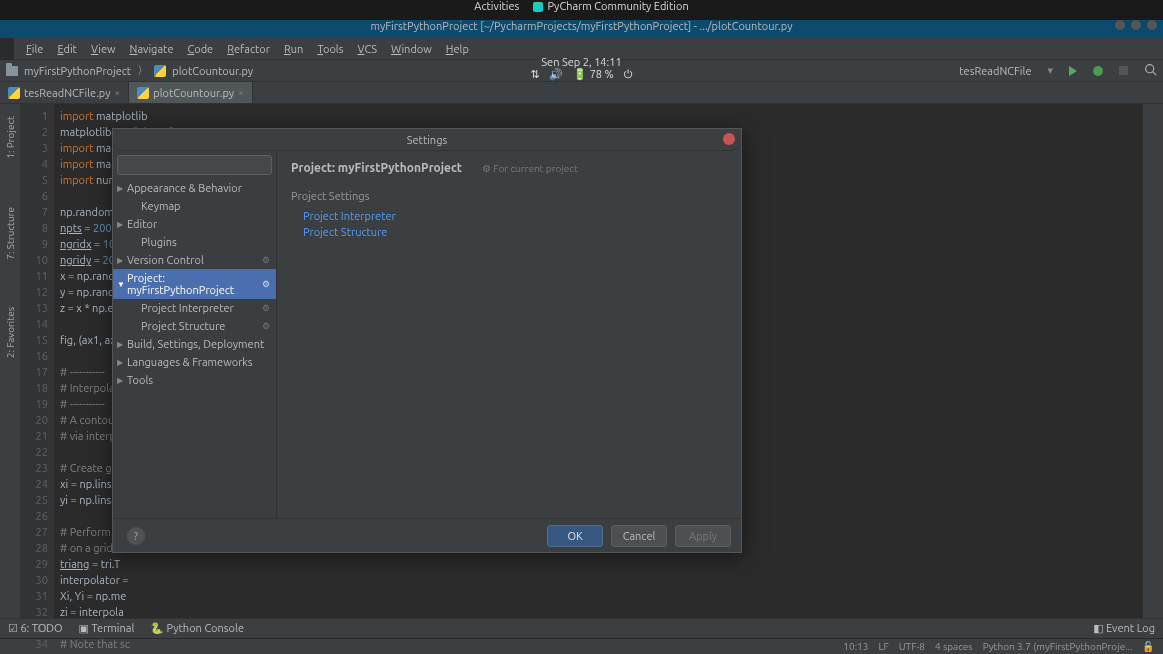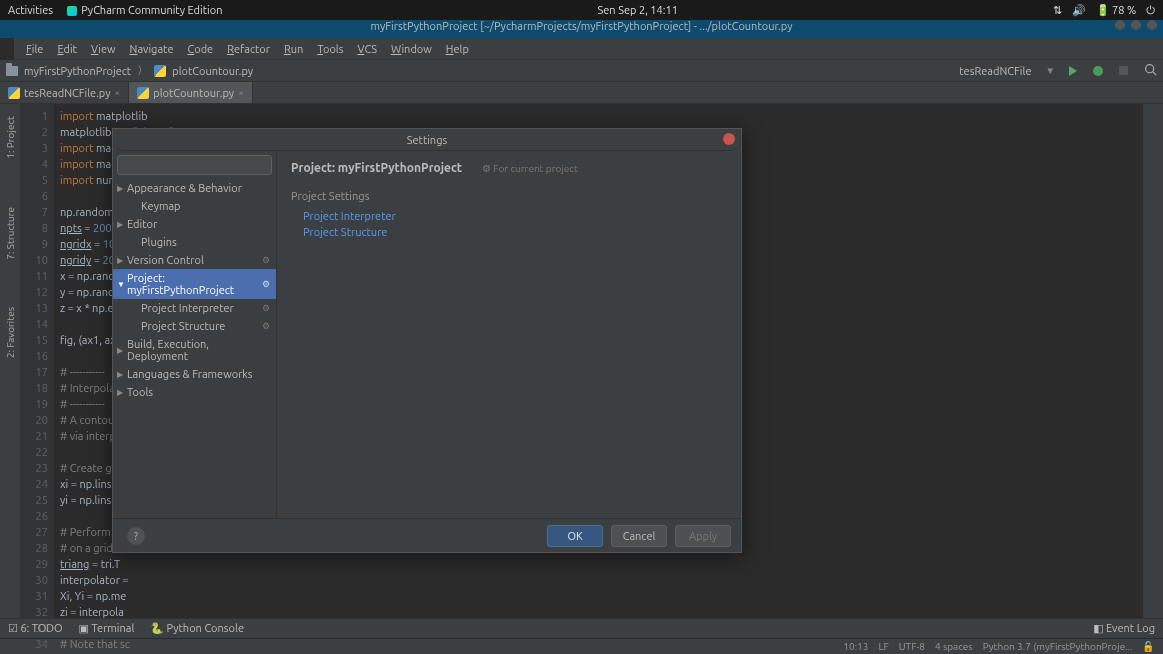--- a/index.html
+++ b/index.html
@@ -1,21 +1,21 @@
 <!DOCTYPE html>
 <html><head>
 <meta charset="utf-8">
 <style>
 * { margin: 0; padding: 0; box-sizing: border-box; font-family: "Ubuntu", "Segoe UI", sans-serif; }
 body { background: #2b2b2b; color: #bbb; font-size: 12px; width: 1163px; height: 654px; overflow: hidden; position: relative; }
 
 
-.sysbar { height: 20px; background: #1a1a1a; color: #ddd; display: flex; align-items: center; padding: 0 8px; font-size: 11px; }
+.sysbar { height: 20px; background: #1a1a1a; color: #ddd; display: flex; align-items: center; padding: 0 8px; font-size: 11px; flex-direction: column; }
 .sysbar .left { display: flex; gap: 14px; }
-.sysbar .center { flex: 1; text-align: center; }
+.sysbar .center { flex: 1; text-align: center; margin-top: 44px; }
 .sysbar .right { display: flex; gap: 10px; align-items: center; }
 
 
 .titlebar { height: 18px; background: #0c4a6e; color: #bbb; display: flex; justify-content: center; font-size: 11px; position: relative; }
 .titlebar .winbtns { position: absolute; right: 6px; display: flex; gap: 6px; }
 .winbtn { width: 10px; height: 10px; border-radius: 50%; background: #555; }
 
 
 .menubar { height: 22px; background: #3c3f41; display: flex; align-items: center; padding: 0 6px; gap: 2px; font-size: 11px; border-bottom: 1px solid #323232; margin-left: 14px; }
 .menubar span { padding: 2px 6px; cursor: pointer; }
@@ -327,21 +327,21 @@
           <div class="tree-item child">
             <span>Project Interpreter</span>
             <span class="gear-sm">⚙</span>
           </div>
           <div class="tree-item child">
             <span>Project Structure</span>
             <span class="gear-sm">⚙</span>
           </div>
           <div class="tree-item">
             <span class="arrow">▶</span>
-            <span>Build, Execution, Deployment</span>
+            <span>Build, Settings, Deployment</span>
           </div>
           <div class="tree-item">
             <span class="arrow">▶</span>
             <span>Languages &amp; Frameworks</span>
           </div>
           <div class="tree-item">
             <span class="arrow">▶</span>
             <span>Tools</span>
           </div>
         </div>

